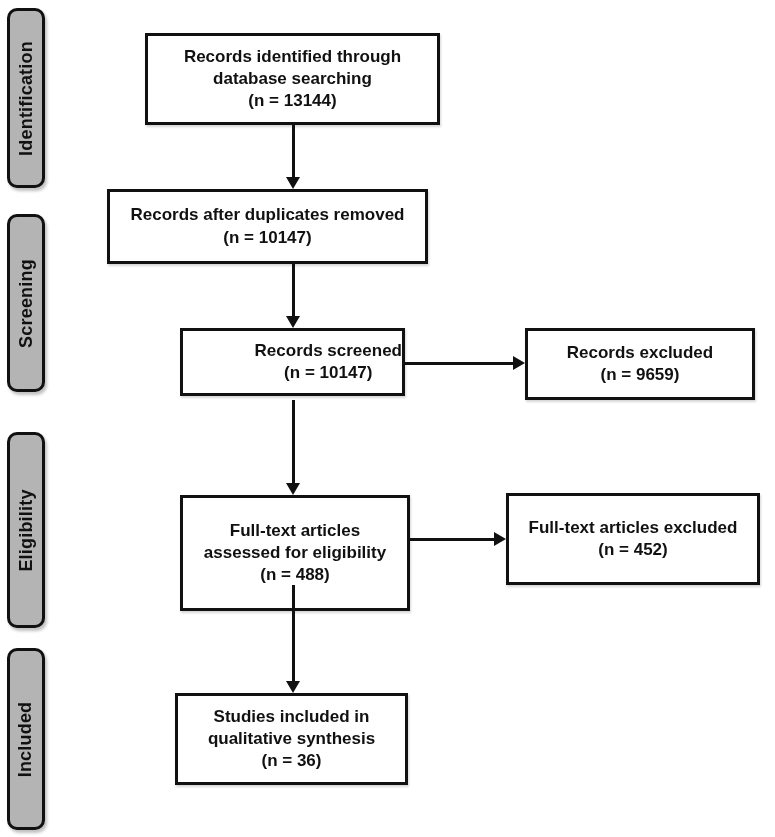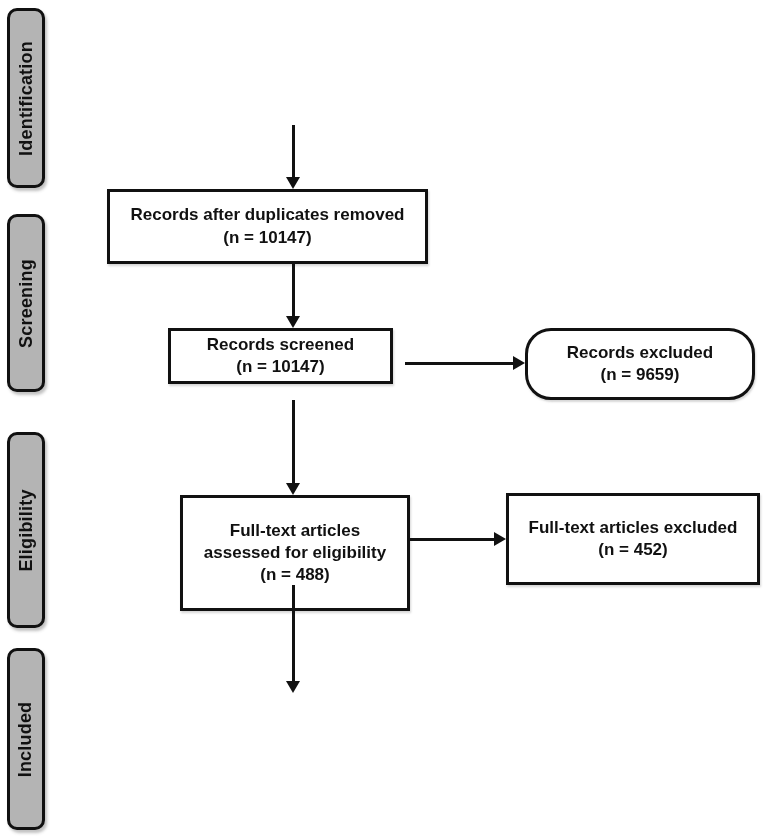--- a/index.html
+++ b/index.html
@@ -87,22 +87,22 @@
 
   
   .stage-identification { top: 8px;   height: 180px; }
   .stage-screening      { top: 214px; height: 178px; }
   .stage-eligibility    { top: 432px; height: 196px; }
   .stage-included       { top: 648px; height: 182px; }
 
   
   .box-identified          { left: 145px; top: 33px;  width: 295px; height: 92px; }
   .box-duplicates-removed  { left: 107px; top: 189px; width: 321px; height: 75px; }
-  .box-screened            { left: 168px; top: 328px; width: 225px; height: 56px; }
-  .box-records-excluded    { left: 525px; top: 328px; width: 230px; height: 72px; border-radius: 26px; }
+  .box-screened            { left: 180px; top: 328px; width: 225px; height: 68px; justify-content: flex-end; }
+  .box-records-excluded    { left: 525px; top: 328px; width: 230px; height: 72px; }
   .box-fulltext-assessed   { left: 180px; top: 495px; width: 230px; height: 116px; }
   .box-fulltext-excluded   { left: 506px; top: 493px; width: 254px; height: 92px; }
   .box-studies-included    { left: 175px; top: 693px; width: 233px; height: 92px; }
 </style>
 </head>
 <body>
 
 <div class="canvas">
 
   <div class="stage stage-identification">
@@ -111,40 +111,50 @@
   <div class="stage stage-screening">
     <span class="stage-text">Screening</span>
   </div>
   <div class="stage stage-eligibility">
     <span class="stage-text">Eligibility</span>
   </div>
   <div class="stage stage-included">
     <span class="stage-text">Included</span>
   </div>
 
+  <div class="fbox box-identified">
+    <span class="fbox-text">Records identified through
+database searching
+(n = 13144)</span>
+  </div>
   <div class="fbox box-duplicates-removed">
     <span class="fbox-text">Records after duplicates removed
 (n = 10147)</span>
   </div>
   <div class="fbox box-screened">
     <span class="fbox-text">Records screened
 (n = 10147)</span>
   </div>
   <div class="fbox box-records-excluded">
     <span class="fbox-text">Records excluded
 (n = 9659)</span>
   </div>
   <div class="fbox box-fulltext-assessed">
     <span class="fbox-text">Full-text articles
 assessed for eligibility
 (n = 488)</span>
   </div>
   <div class="fbox box-fulltext-excluded">
     <span class="fbox-text">Full-text articles excluded
 (n = 452)</span>
+  </div>
+  <div class="fbox box-studies-included">
+    <span class="fbox-text">Studies included in
+qualitative synthesis
+(n = 36)</span>
   </div>
 
   <div>
     <div class="vline" style="left:292px; top:125px; height:54px;"></div>
     <div class="head-down" style="left:286px; top:177px;"></div>
   </div>
   <div>
     <div class="vline" style="left:292px; top:264px; height:54px;"></div>
     <div class="head-down" style="left:286px; top:316px;"></div>
   </div>

